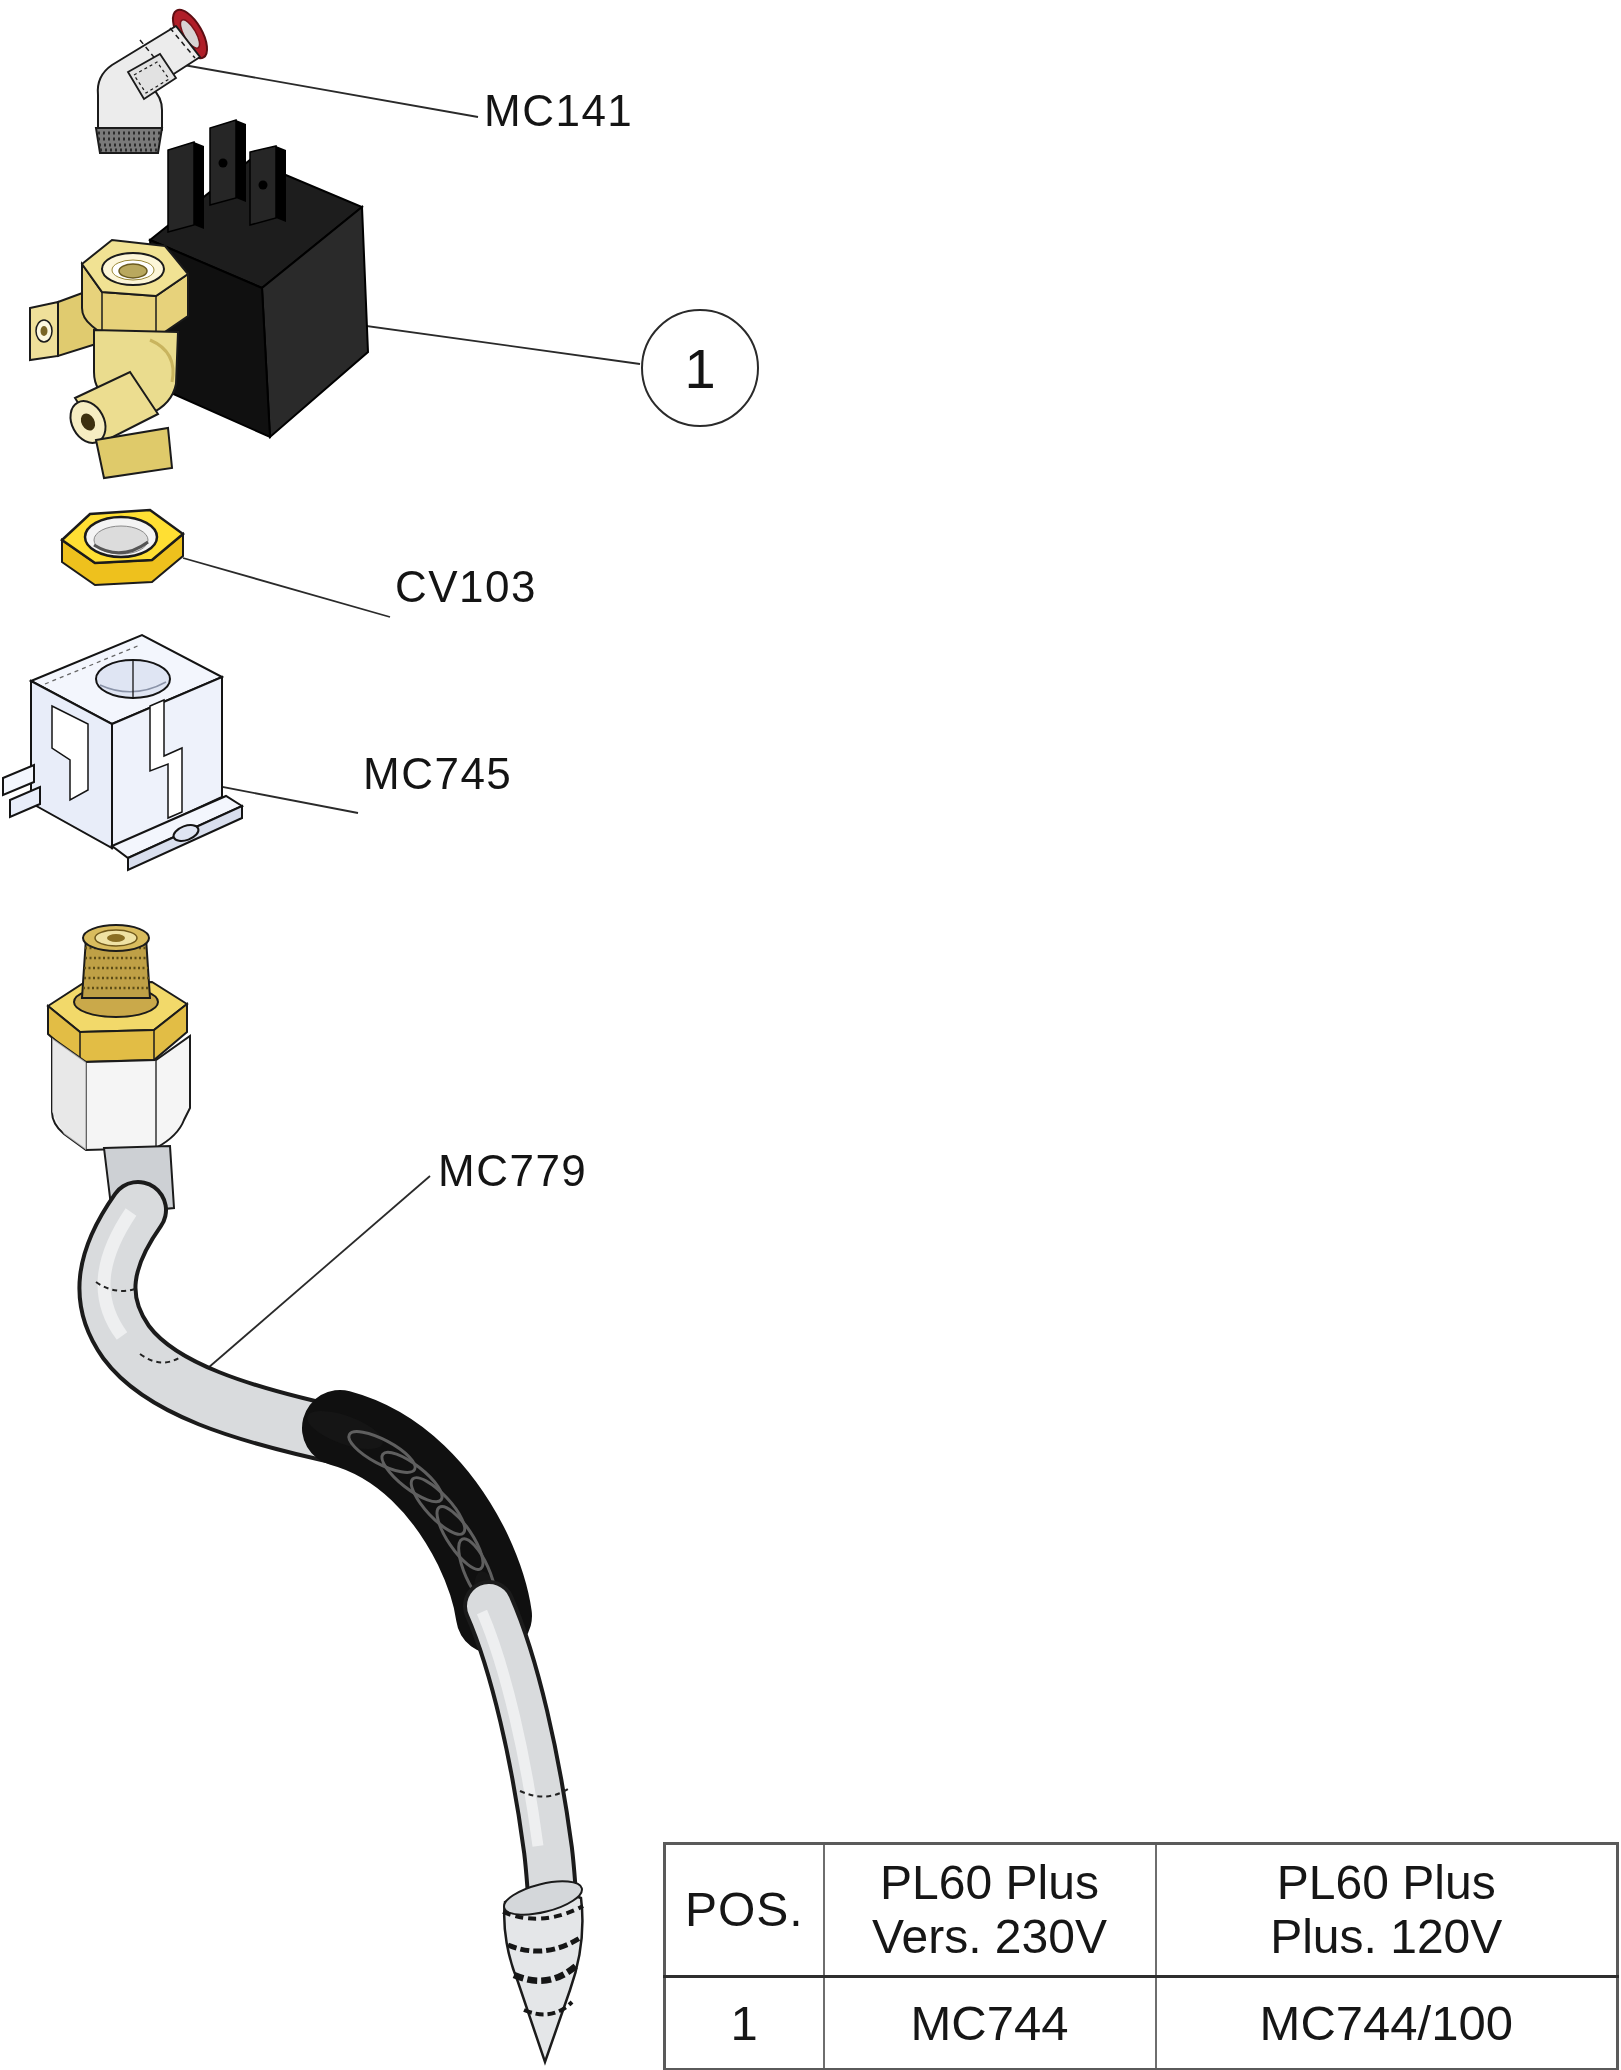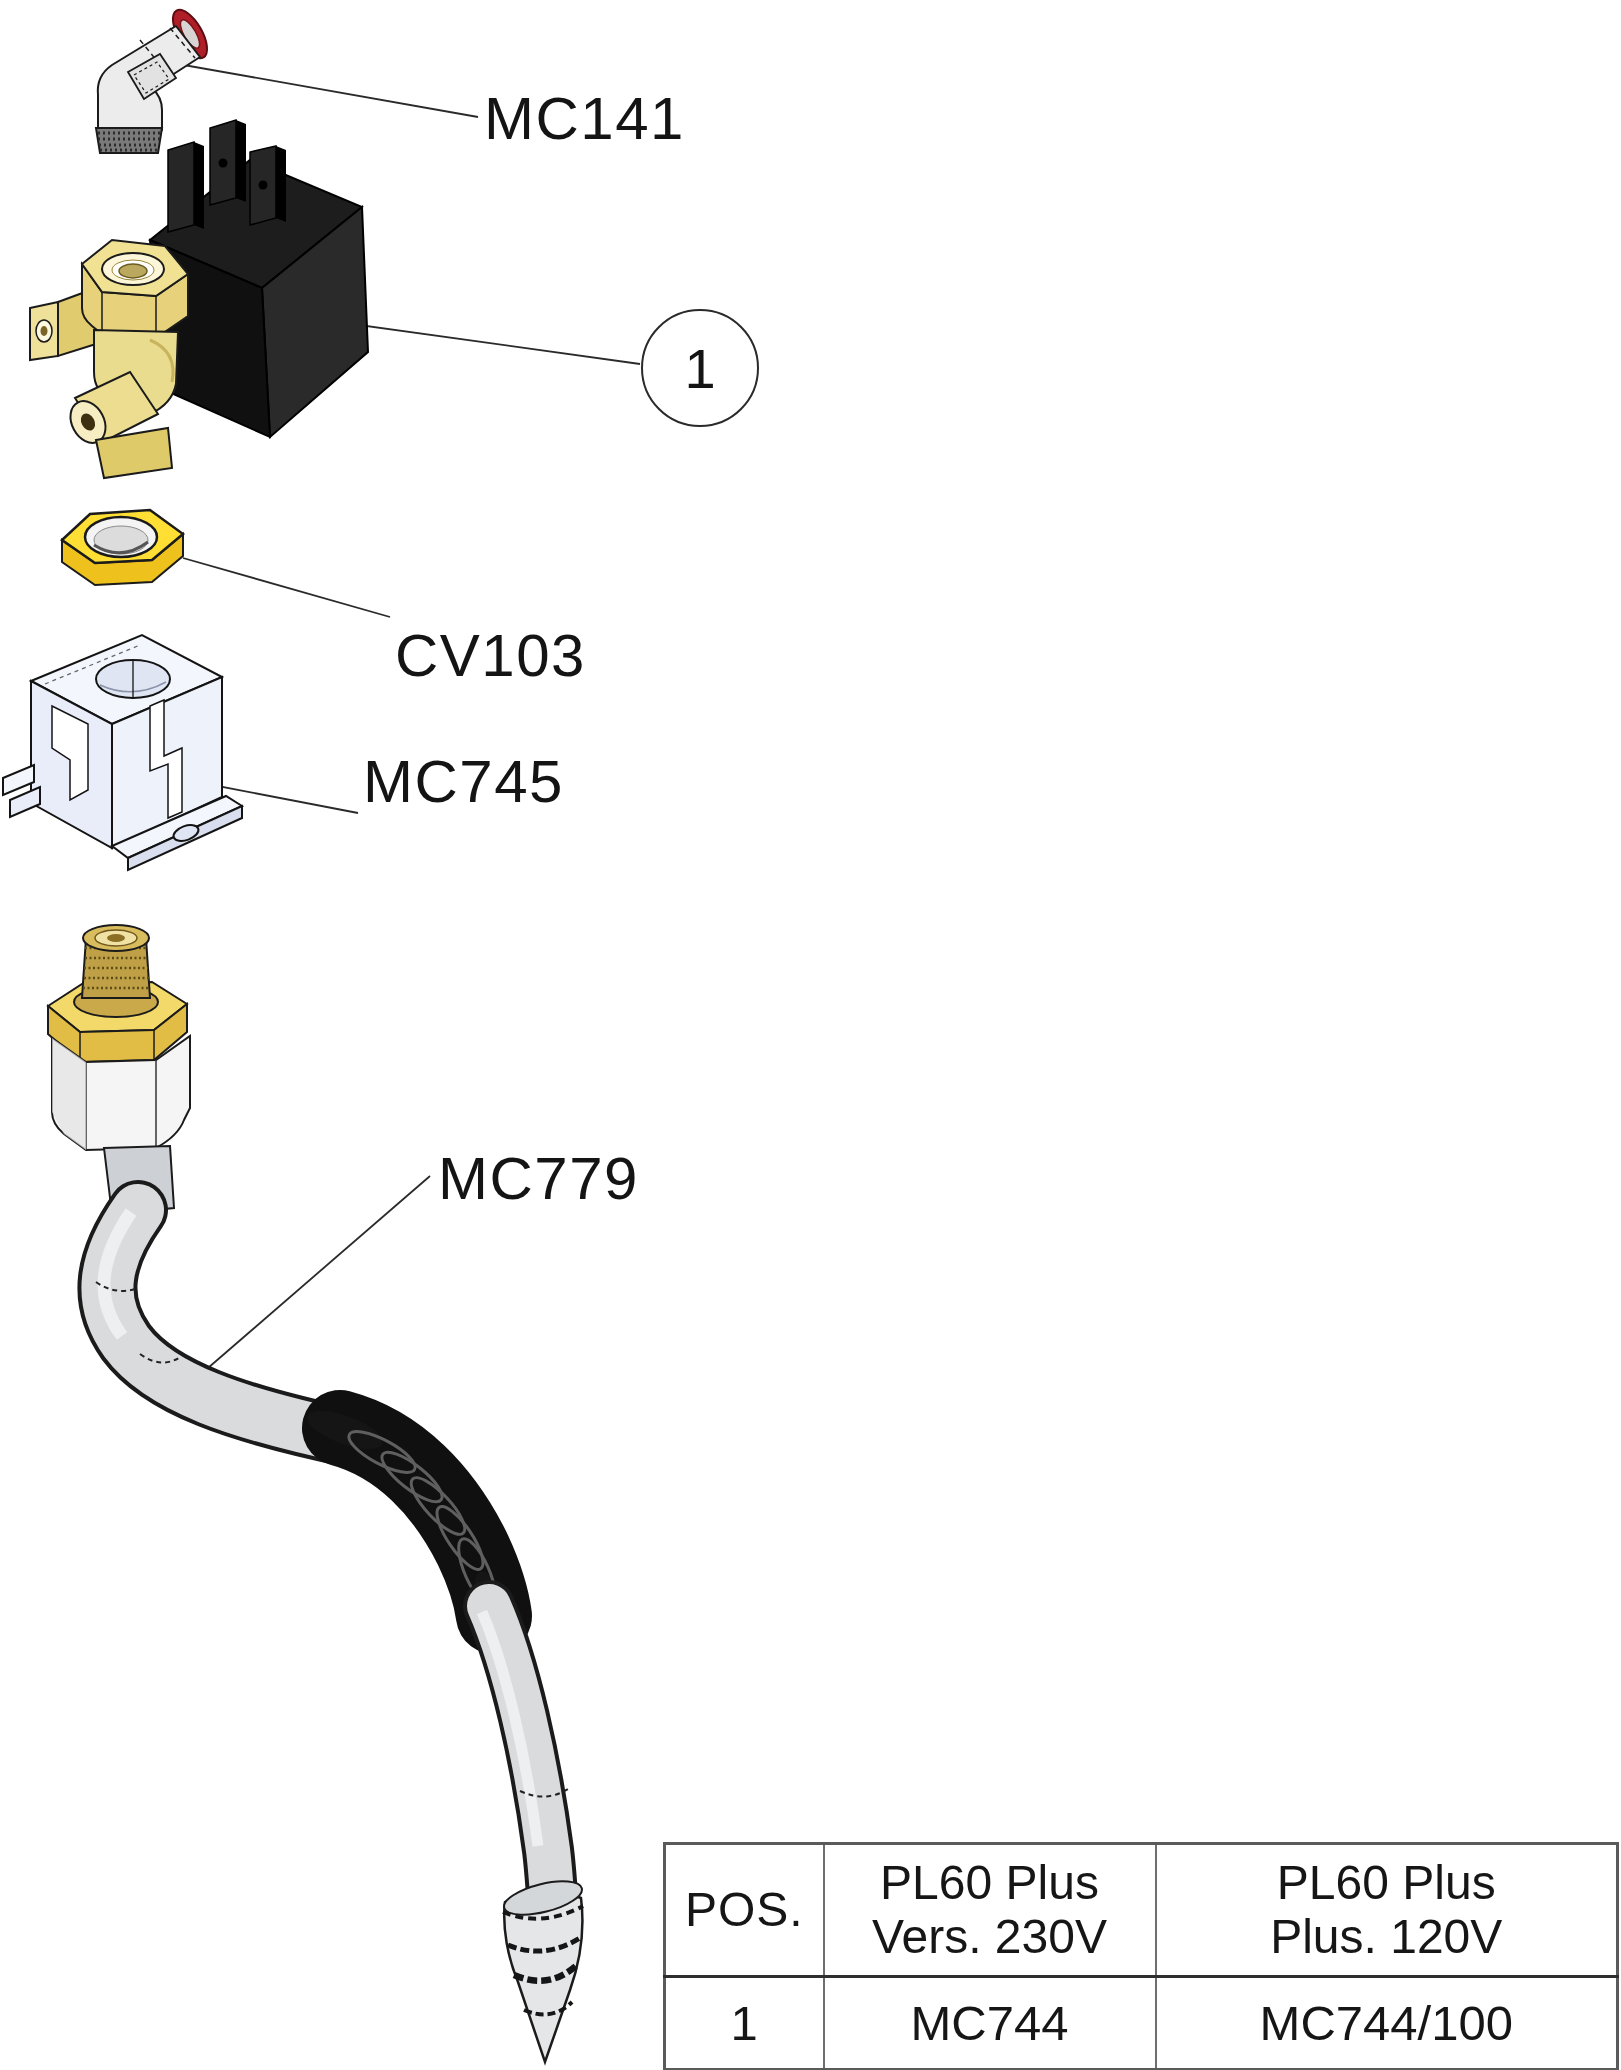--- a/index.html
+++ b/index.html
@@ -1,19 +1,19 @@
 <!DOCTYPE html>
 <html><head>
 <meta charset="utf-8">
 <style>
   html,body{margin:0;padding:0;background:#ffffff;}
   .canvas{position:relative;width:1621px;height:2070px;background:#ffffff;overflow:hidden;
           font-family:"Liberation Sans",sans-serif;}
   svg{position:absolute;left:0;top:0;}
-  .part-label{position:absolute;font-family:"Liberation Sans",sans-serif;font-size:60px;
+  .part-label{position:absolute;font-family:"Liberation Sans",sans-serif;font-size:44px;
               color:#141414;letter-spacing:1.5px;white-space:nowrap;line-height:1;}
   .balloon-num{position:absolute;left:640px;top:341px;width:120px;text-align:center;
                font-size:56px;color:#141414;line-height:1;}
   .parts-table{position:absolute;left:663px;top:1842px;width:953px;border-collapse:collapse;
                table-layout:fixed;background:#ffffff;color:#161616;}
   .parts-table{border:3px solid #5a5a5a;padding-left:8px;}
   .parts-table td{border:2px solid #6e6e6e;text-align:center;vertical-align:middle;padding:0;}
   .parts-table tr.hdr td{height:130px;font-size:48px;line-height:1.12;border-bottom:3px solid #2e2e2e;}
   .parts-table tr.row td{height:90px;font-size:49px;}
   .pos-cell{font-size:51px;letter-spacing:1px;}
@@ -179,21 +179,21 @@
     <path d="M505,1902 C502,1928 508,1958 518,1982 L545,2062 L570,1990 C580,1962 585,1930 581,1898 Q545,1882 505,1902 Z" fill="#e4e6e8" stroke="#1b1b1b" stroke-width="2.5"></path>
     <ellipse cx="543" cy="1898" rx="40" ry="14" transform="rotate(-14 543 1898)" fill="#d4d7da" stroke="#1b1b1b" stroke-width="2"></ellipse>
     <path d="M503,1912 Q542,1928 583,1906" fill="none" stroke="#161616" stroke-width="4" stroke-dasharray="8,5"></path>
     <path d="M508,1945 Q544,1960 580,1938" fill="none" stroke="#161616" stroke-width="5" stroke-dasharray="9,4"></path>
     <path d="M514,1975 Q548,1990 576,1966" fill="none" stroke="#161616" stroke-width="6.5" stroke-dasharray="10,4"></path>
     <path d="M524,2010 Q552,2022 572,2002" fill="none" stroke="#161616" stroke-width="4" stroke-dasharray="8,4"></path>
   </g>
 </svg>
 
 <div class="part-label" style="left:484px;top:89px">MC141</div>
-<div class="part-label" style="left:395px;top:626px">CV103</div>
+<div class="part-label" style="left:395px;top:565px">CV103</div>
 <div class="part-label" style="left:363px;top:752px">MC745</div>
 <div class="part-label" style="left:438px;top:1149px">MC779</div>
 <div class="balloon-num">1</div>
 
 <table class="parts-table">
   <colgroup>
     <col style="width:159px">
     <col style="width:332px">
     <col style="width:462px">
   </colgroup>

